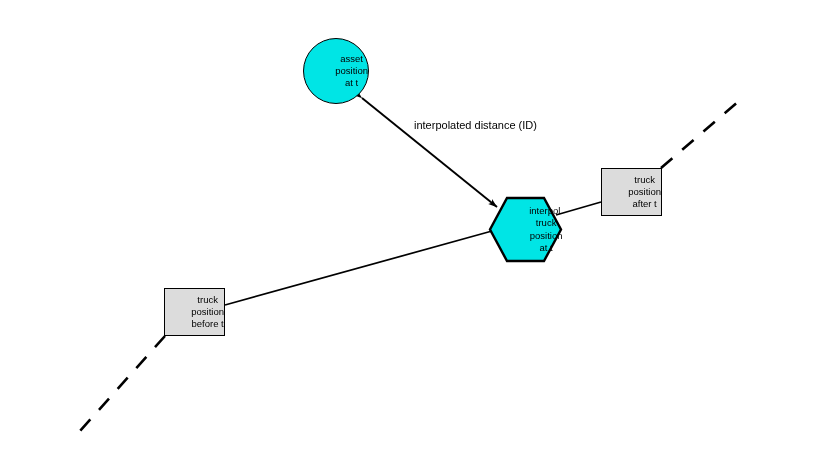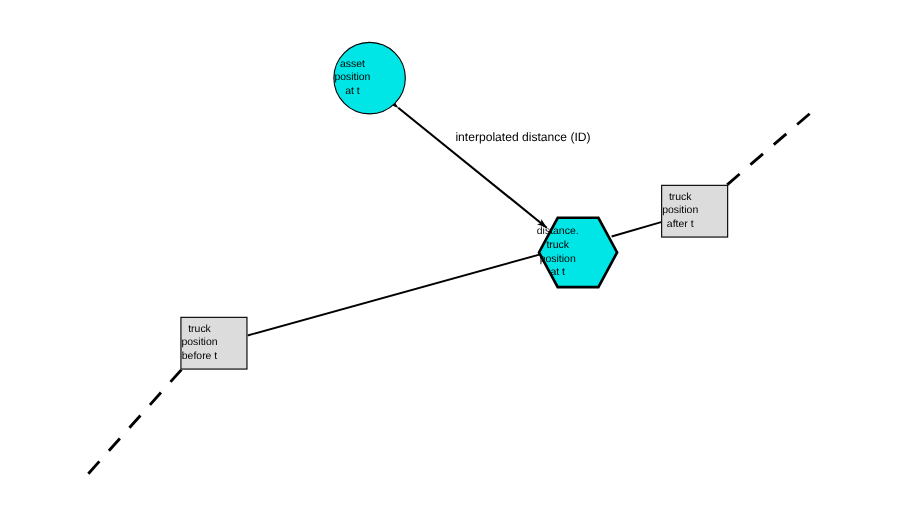--- a/index.html
+++ b/index.html
@@ -22,21 +22,21 @@
     left: 0;
     top: 0;
     width: 820px;
     height: 460px;
   }
   .node {
     position: absolute;
     box-sizing: border-box;
     display: flex;
     align-items: center;
-    justify-content: flex-start;
+    justify-content: flex-end;
     text-align: center;
     color: #000000;
     line-height: 12px;
     white-space: pre-line;
     z-index: 3;
   }
   .node-circle {
     border-radius: 50%;
     border: 1.6px solid #000000;
     font-size: 9.5px;
@@ -92,21 +92,21 @@
   <div class="node node-circle" style="left:303px; top:38px; width:66px; height:66px; background:#00e5e5;">
     <span>asset
 position
 at t</span>
   </div>
 
   <div class="node node-hex" style="left:488px; top:196px; width:75px; height:67px;">
     <svg viewBox="0 0 75 67" style="position:absolute; left:0; top:0; width:75px; height:67px; z-index:1;">
       <polygon points="19,2 56,2 73,33.5 56,65 19,65 2,33.5" fill="#00e5e5" stroke="#000000" stroke-width="2.4"></polygon>
     </svg>
-    <span class="hex-label">distance.
+    <span class="hex-label">interpol.
 truck
 position
 at t</span>
   </div>
 
   <div class="node node-box" style="left:164px; top:288px; width:61px; height:48px; background:#dcdcdc;">
     <span>truck
 position
 before t</span>
   </div>

